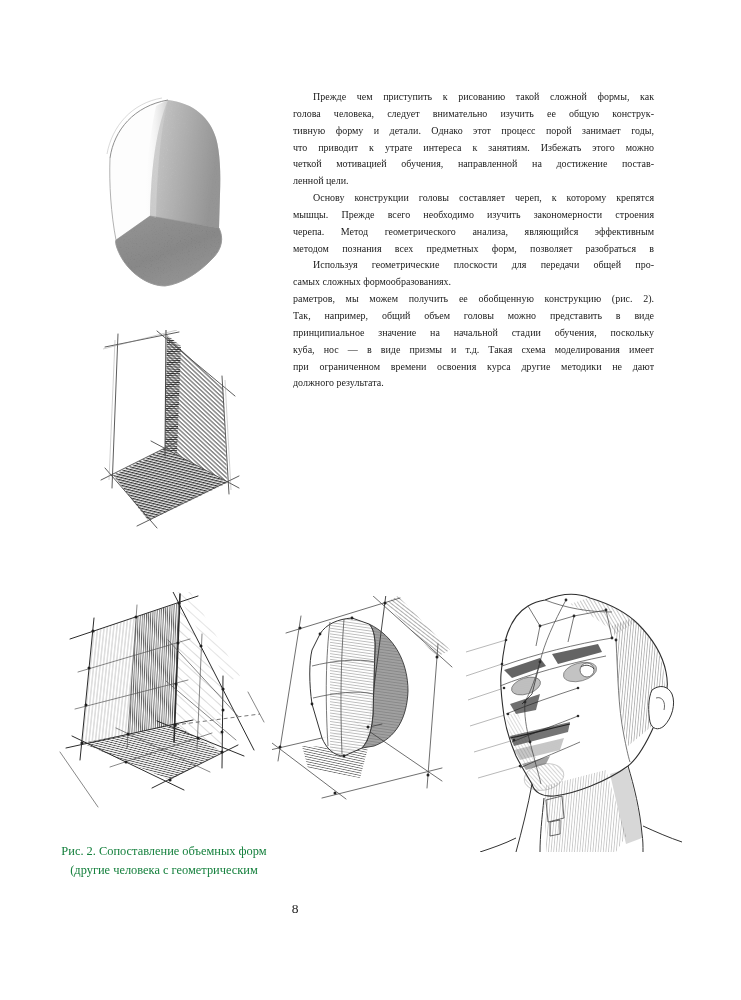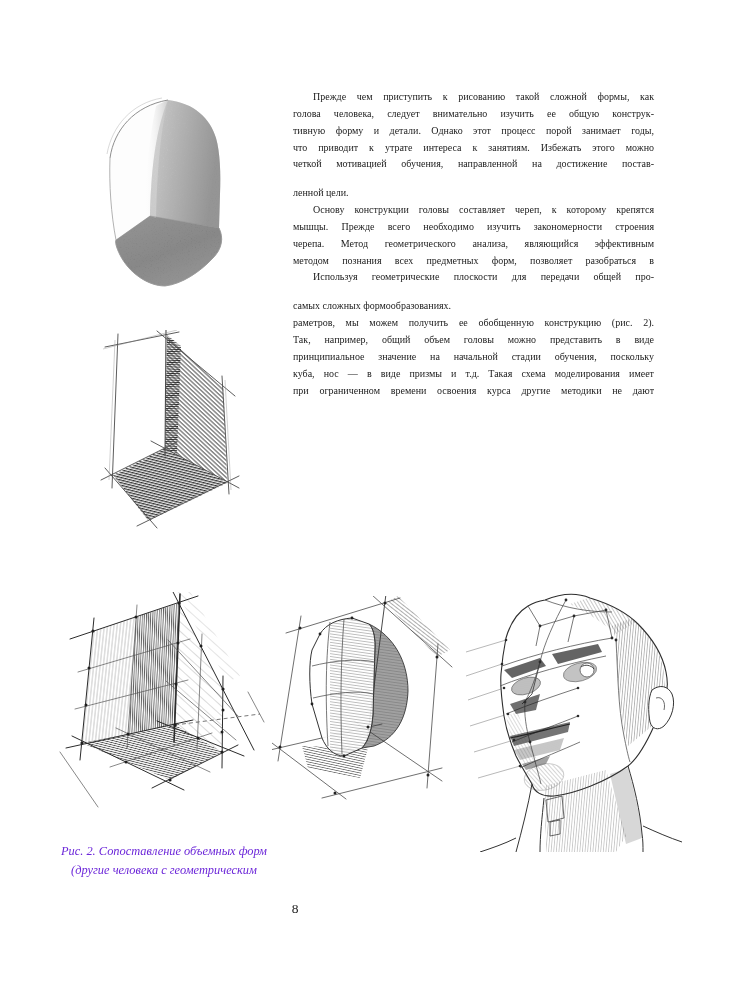--- a/index.html
+++ b/index.html
@@ -4,25 +4,25 @@
 <style>
   html,body{margin:0;padding:0;background:#ffffff;}
   body{width:741px;height:1000px;position:relative;overflow:hidden;
        font-family:"Liberation Serif","DejaVu Serif",serif;color:#1b1b1b;}
 
   
   .text-col{position:absolute;left:293px;top:89px;width:361px;
             font-size:10px;line-height:16.85px;}
   .tline{text-align:justify;text-align-last:justify;white-space:nowrap0;}
   .tline.ind{text-indent:20px;}
-  .tline.last{text-align-last:left;margin-top:12px;}
+  .tline.last{text-align-last:left;}
 
   
   .caption{position:absolute;left:56px;top:842px;width:216px;text-align:center;
-           font-style:italic;font-size:12.4px;line-height:19px;color:#6d28d9;}
+           font-size:12.4px;line-height:19px;color:#15803d;}
 
   
   .pagenum{position:absolute;left:280px;top:901px;width:30px;text-align:center;
            font-size:13.5px;color:#222;}
 
   
   .fig{position:absolute;}
   #fig1{left:98px;top:94px;width:134px;height:198px;}
   #fig2{left:93px;top:330px;width:148px;height:205px;}
   #fig3{left:58px;top:592px;width:210px;height:232px;}
@@ -373,20 +373,21 @@
     <div class="tline">мышцы. Прежде всего необходимо изучить закономерности строения</div>
     <div class="tline">черепа. Метод геометрического анализа, являющийся эффективным</div>
     <div class="tline">методом познания всех предметных форм, позволяет разобраться в</div>
     <div class="tline ind">Используя геометрические плоскости для передачи общей про-</div>
     <div class="tline last">самых сложных формообразованиях.</div>
     <div class="tline">раметров, мы можем получить ее обобщенную конструкцию (рис. 2).</div>
     <div class="tline">Так, например, общий объем головы можно представить в виде</div>
     <div class="tline">принципиальное значение на начальной стадии обучения, поскольку</div>
     <div class="tline">куба, нос — в виде призмы и т.д. Такая схема моделирования имеет</div>
     <div class="tline">при ограниченном времени освоения курса другие методики не дают</div>
+    <div class="tline last">должного результата.</div>
   </div>
 
 <div class="caption">
     <div class="cline">Рис. 2. Сопоставление объемных форм</div>
     <div class="cline">(другие человека с геометрическим</div>
   </div>
 
 <div class="pagenum">8</div>
 
 </body></html>

